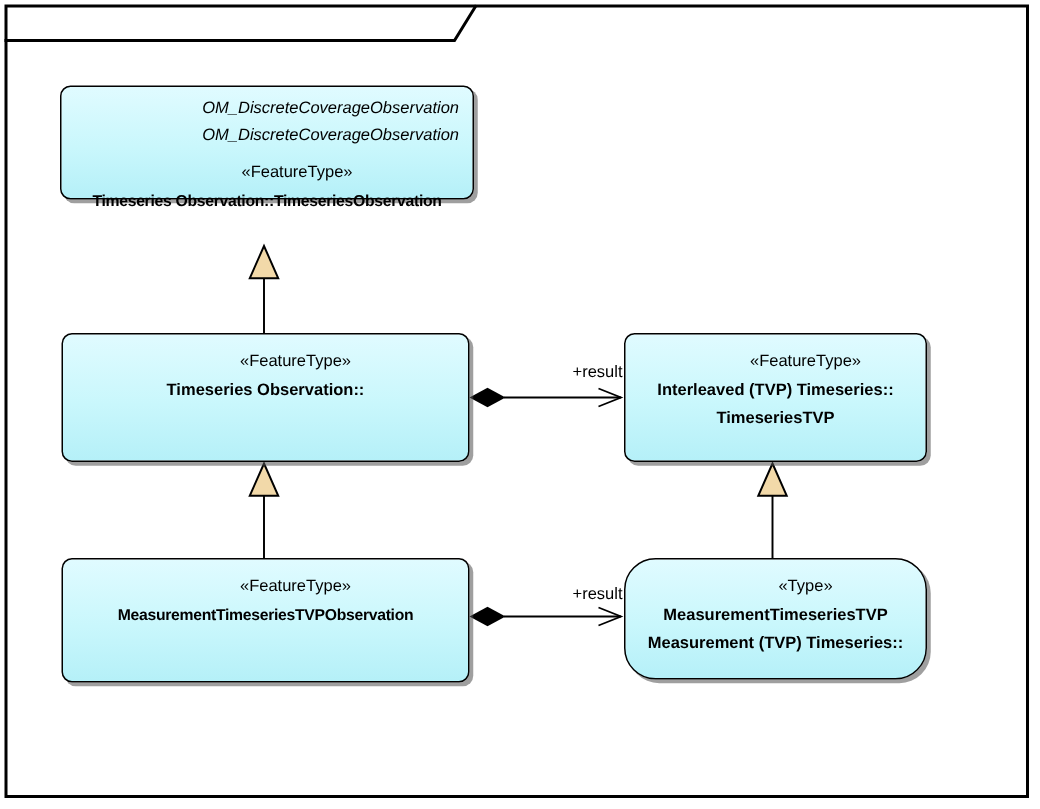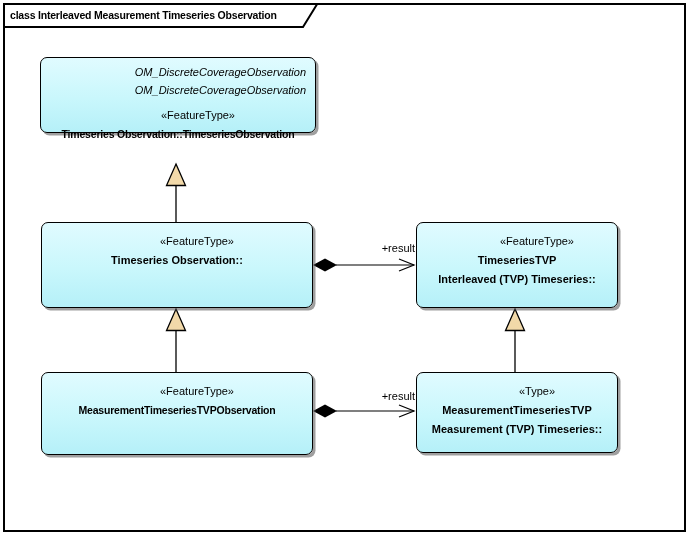--- a/index.html
+++ b/index.html
@@ -21,21 +21,21 @@
     position:absolute; box-sizing:border-box;
     border:1.5px solid #000; border-radius:7px;
     background:linear-gradient(180deg,#e0fbff 0%,#c9f7fc 55%,#b5f0f8 100%);
     box-shadow:2.5px 2.5px 0 rgba(80,80,80,0.55);
     text-align:center; font-size:11px; line-height:19px;
   }
   .box1 { left:40px; top:57px;  width:276px; height:76px; }
   .box2 { left:41px; top:222px; width:272px; height:86px; }
   .box3 { left:416px; top:222px; width:202px; height:86px; }
   .box4 { left:41px; top:372px; width:272px; height:83px; }
-  .box5 { left:416px; top:372px; width:202px; height:81px; }
+  .box5 { left:416px; top:372px; width:202px; height:81px;border-radius:21px; }
   .notes { padding:5px 9px 0 0; text-align:right; font-style:italic; line-height:18px; }
   .stereo { font-weight:normal;padding-left:40px; }
   .cname { font-weight:bold; white-space:nowrap; }
   .pad-top-sm { padding-top:7px; }
   .pad-top-md { padding-top:9px; }
   .tight { font-size:10.5px; letter-spacing:-0.2px; }
   .conn-label {
     position:absolute; font-size:11px; text-align:right; width:58px; white-space:nowrap;
   }
   .label1 { left:357px; top:242px; }
@@ -73,40 +73,39 @@
       <path d="M399,259 L414,265 L399,271" fill="none" stroke="#000" stroke-width="1.2"></path>
     </g>
 
     <g>
       <line x1="336" y1="411" x2="414" y2="411" stroke="#000" stroke-width="1.2"></line>
       <polygon points="313,411 325,404.5 337,411 325,417.5" fill="#000"></polygon>
       <path d="M399,405 L414,411 L399,417" fill="none" stroke="#000" stroke-width="1.2"></path>
     </g>
   </svg>
 
-  <div class="tab-title">class Interleaved Measurement Timeseries Observation</div>
 
   <div class="uml-box box1">
     <div class="notes">
       <div>OM_DiscreteCoverageObservation</div>
       <div>OM_DiscreteCoverageObservation</div>
     </div>
     <div class="stereo pad-top-sm">«FeatureType»</div>
     <div class="cname tight">Timeseries Observation::TimeseriesObservation</div>
   </div>
 
   <div class="uml-box box2">
     <div class="stereo pad-top-md">«FeatureType»</div>
     <div class="cname">Timeseries Observation::</div>
   </div>
 
   <div class="uml-box box3">
     <div class="stereo pad-top-md">«FeatureType»</div>
+    <div class="cname">Interleaved (TVP) Timeseries::</div>
     <div class="cname">TimeseriesTVP</div>
-    <div class="cname">Interleaved (TVP) Timeseries::</div>
   </div>
 
   <div class="uml-box box4">
     <div class="stereo pad-top-md">«FeatureType»</div>
     <div class="cname tight">MeasurementTimeseriesTVPObservation</div>
   </div>
 
   <div class="uml-box box5">
     <div class="stereo pad-top-md">«Type»</div>
     <div class="cname">MeasurementTimeseriesTVP</div>

